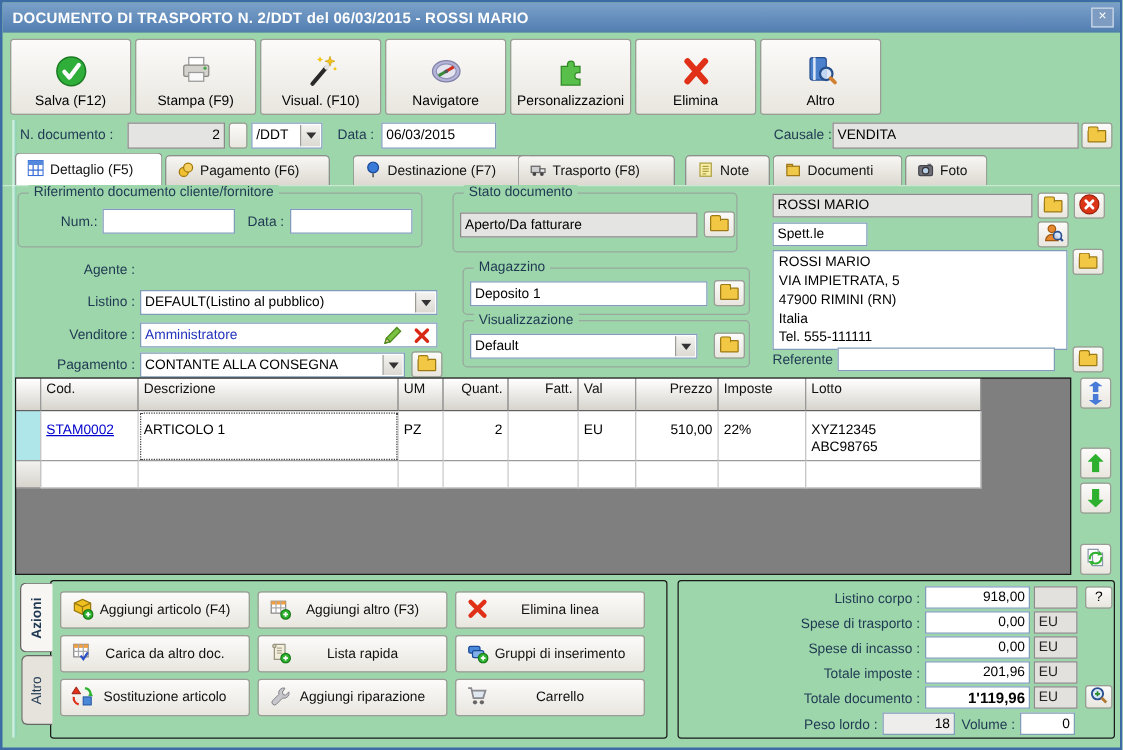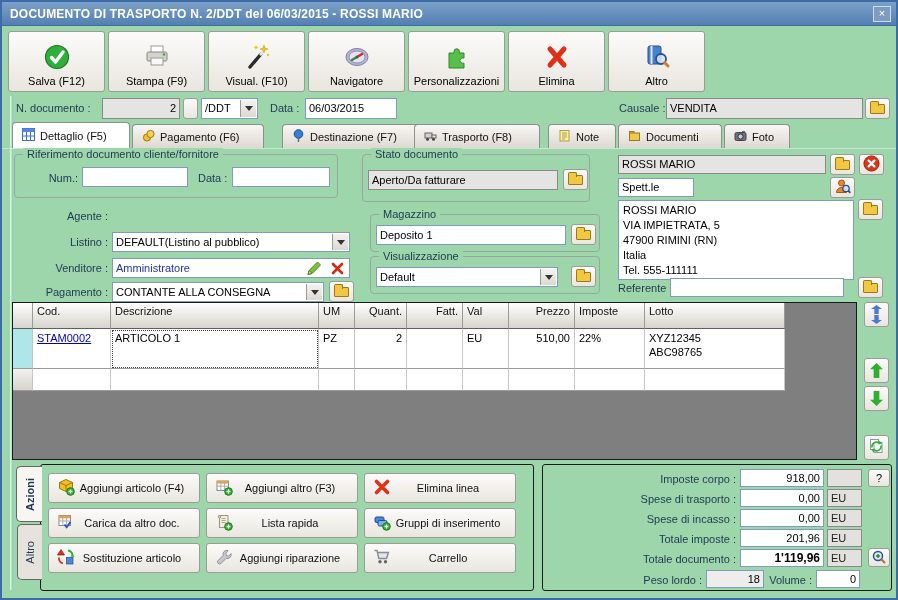--- a/index.html
+++ b/index.html
@@ -45,21 +45,21 @@
     border:1px solid #8e8e8e; border-bottom:none; border-radius:4px 4px 0 0; display:flex; align-items:center;
     gap:5px; padding:0 9px; cursor:pointer; color:#111; }
   .tab.active { top:120px; height:26px; background:#fff; z-index:2; }
   .tabline { position:absolute; top:146px; left:0; right:0; height:1px; background:rgba(255,255,255,.45); }
 
   
   .grid-wrap { position:absolute; left:10px; top:300px; width:845px; height:158px; background:#7f7f7f; border:1px solid #1a1a1a; }
   .grow { display:flex; }
   .hcell { background:linear-gradient(#ffffff,#d7d4cd); border-right:1px solid #9a9a9a; border-bottom:1px solid #5f5f5f;
     padding:2px 4px 0 4px; color:#111; overflow:hidden; white-space:nowrap; }
-  .cell { background:#fff; border-right:1px solid #c6c6c6; border-bottom:1px solid #9a9a9a; padding:2px 4px;
+  .cell { background:#fff; border-right:1px solid #c6c6c6; border-bottom:1px solid #9a9a9a; padding:8px 4px;
     overflow:hidden; white-space:pre-line; line-height:14px; }
   .c0{width:20px}.c1{width:78px}.c2{width:208px}.c3{width:36px}.c4{width:52px}.c5{width:56px}
   .c6{width:46px}.c7{width:66px}.c8{width:70px}.c9{width:140px}
   .tr { text-align:right; }
   .sel { background:#aee6ea !important; }
   .selh { background:linear-gradient(#f2f1ee,#d7d4cd) !important; }
   .link { color:#0000cc; text-decoration:underline; cursor:pointer; }
   .focus-cell { outline:1px dotted #444; outline-offset:-2px; }
 
   .sq-btn { position:absolute; left:862px; width:25px; height:25px; display:flex; align-items:center; justify-content:center; cursor:pointer; }
@@ -494,21 +494,21 @@
           <polygon points="5,4.5 16,4.5 14.5,10.5 6.8,10.5" fill="#dfe8f0"></polygon>
           <path d="M1.5 2.5 H4 l1.8 8 H13.5 l1.9-6 H5" fill="none" stroke="#8a8a90" stroke-width="1.4"></path>
           <circle cx="7" cy="13.8" r="1.7" fill="#666"></circle>
           <circle cx="12.5" cy="13.8" r="1.7" fill="#666"></circle>
         </svg></span>
     <span class="alabel">Carrello</span>
   </div>
 
   <div class="panelbox" style="left:540px;top:462px;width:350px;height:127px"></div>
 
-  <span class="tot-label" style="left:548px;top:471px">Imposte corpo :</span>
+  <span class="tot-label" style="left:548px;top:471px">Listino corpo :</span>
   <div class="tot-val" style="left:738px;top:467px">918,00</div>
   <div class="tot-unit" style="left:825px;top:467px"></div>
   <div class="btnface" style="position:absolute;left:866px;top:467px;width:22px;height:18px;text-align:center;line-height:16px;cursor:pointer">?</div>
 
   <span class="tot-label" style="left:548px;top:491px">Spese di trasporto :</span>
   <div class="tot-val" style="left:738px;top:487px">0,00</div>
   <div class="tot-unit" style="left:825px;top:487px">EU</div>
 
   <span class="tot-label" style="left:548px;top:511px">Spese di incasso :</span>
   <div class="tot-val" style="left:738px;top:507px">0,00</div>

